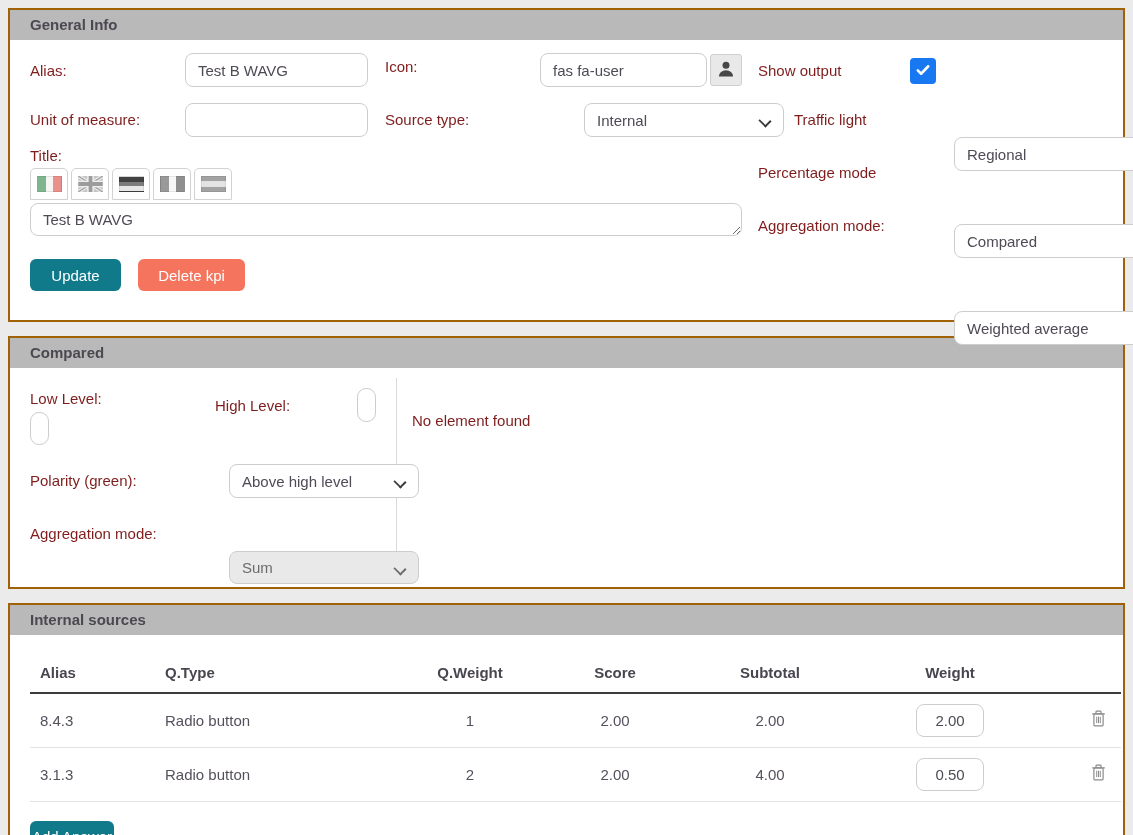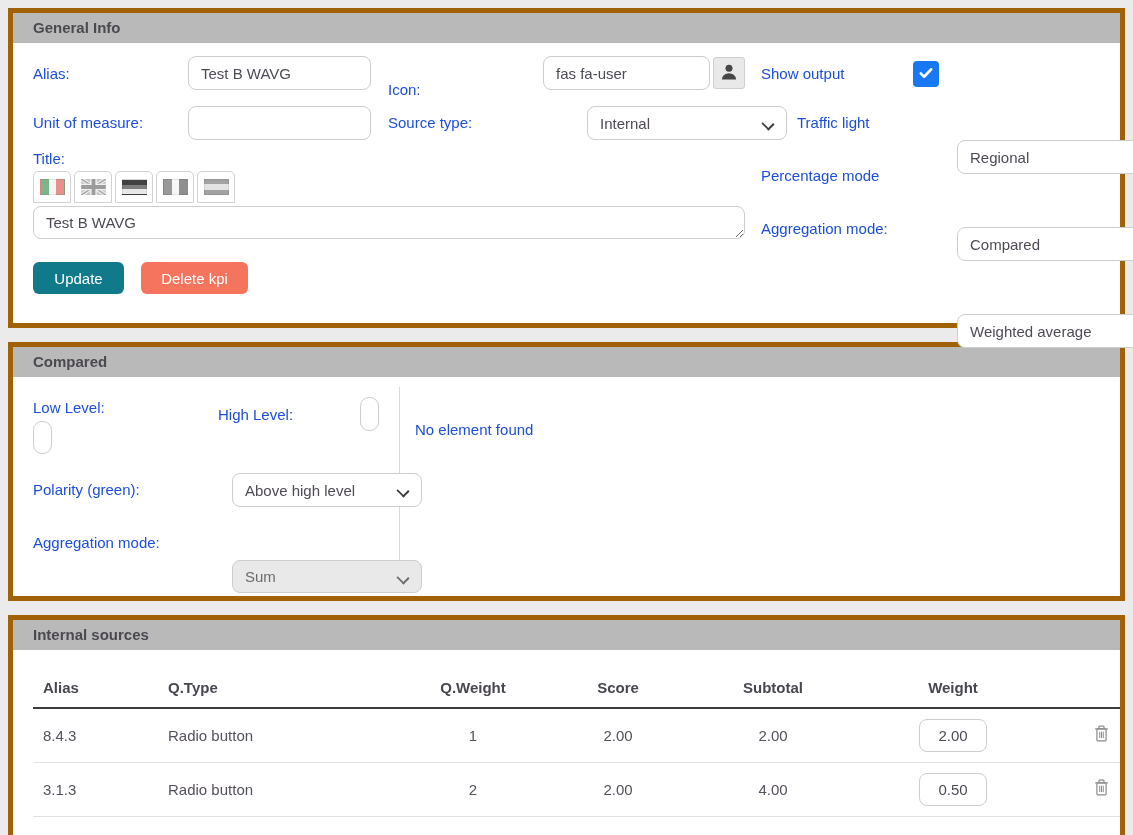--- a/index.html
+++ b/index.html
@@ -4,40 +4,40 @@
 <style>
   * { box-sizing: border-box; margin: 0; padding: 0; }
   html, body { width: 1133px; height: 835px; }
   body {
     background: #ebebeb;
     font-family: "Liberation Sans", sans-serif;
     color: #5b5560;
     font-size: 15px;
     overflow: hidden;
   }
-  .panel { margin: 0 8px; border: 5px solid #a16207; background: #fff; }
+  .panel { margin: 0 8px; border: 2px solid #a16207; background: #fff; }
   .panel-1 { margin-top: 8px; }
   .panel-2 { margin-top: 14px; }
   .panel-3 { margin-top: 14px; }
   .panel-header {
     background: #b9b9b9;
     color: #4c4850;
     font-weight: bold;
     height: 30px;
     line-height: 30px;
     padding-left: 20px;
     font-size: 15px;
   }
   .panel-body { position: relative; background: #fff; }
   .body-1 { height: 280px; }
   .body-2 { height: 219px; }
   .body-3 { height: 232px; overflow: hidden; }
 
   .abs { position: absolute; }
-  .label { color: #1d4ed8; font-size: 15px; white-space: nowrap; }
+  .label { color: #7f1d1d; font-size: 15px; white-space: nowrap; }
 
   .tinput {
     border: 1px solid #cdcdcd;
     border-radius: 8px;
     height: 34px;
     padding: 0 12px;
     font-family: "Liberation Sans", sans-serif;
     font-size: 15px;
     color: #4f4a55;
     background: #fff;
@@ -155,21 +155,21 @@
 </head>
 <body>
 
 <div class="panel panel-1">
   <div class="panel-header">General Info</div>
   <div class="panel-body body-1">
 
     <span class="abs label" style="left:20px; top:22px;">Alias:</span>
     <input class="abs tinput" style="left: 175px; top: 13px; width: 183px;" value="Test B WAVG">
 
-    <span class="abs label" style="left:375px; top:38px;">Icon:</span>
+    <span class="abs label" style="left:375px; top:18px;">Icon:</span>
     <input class="abs tinput" style="left: 530px; top: 13px; width: 167px;" value="fas fa-user">
     <div class="abs icon-addon" style="left:700px; top:14px;">
       <span>
         <svg viewBox="0 0 24 24" fill="#474747">
             <circle cx="12" cy="7.5" r="4.2"></circle>
             <path d="M3.5,21 a8.5,7.5 0 0 1 17,0 z"></path>
           </svg>
       </span>
     </div>
 

